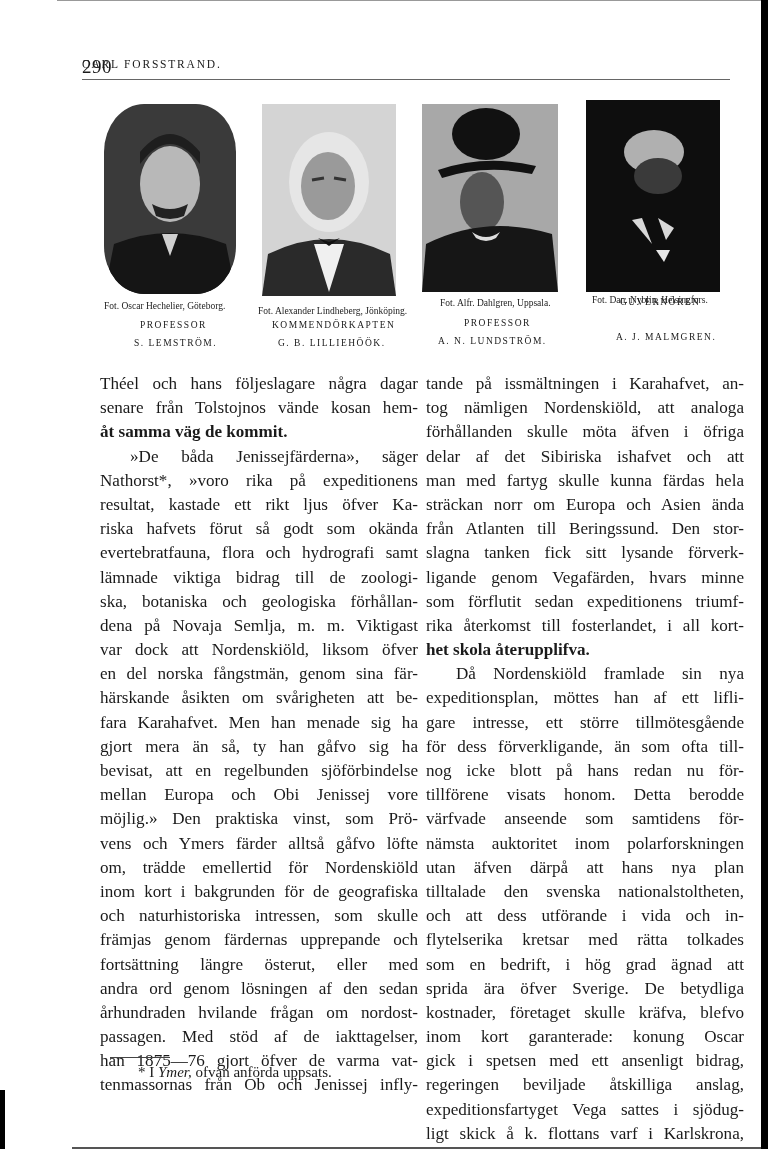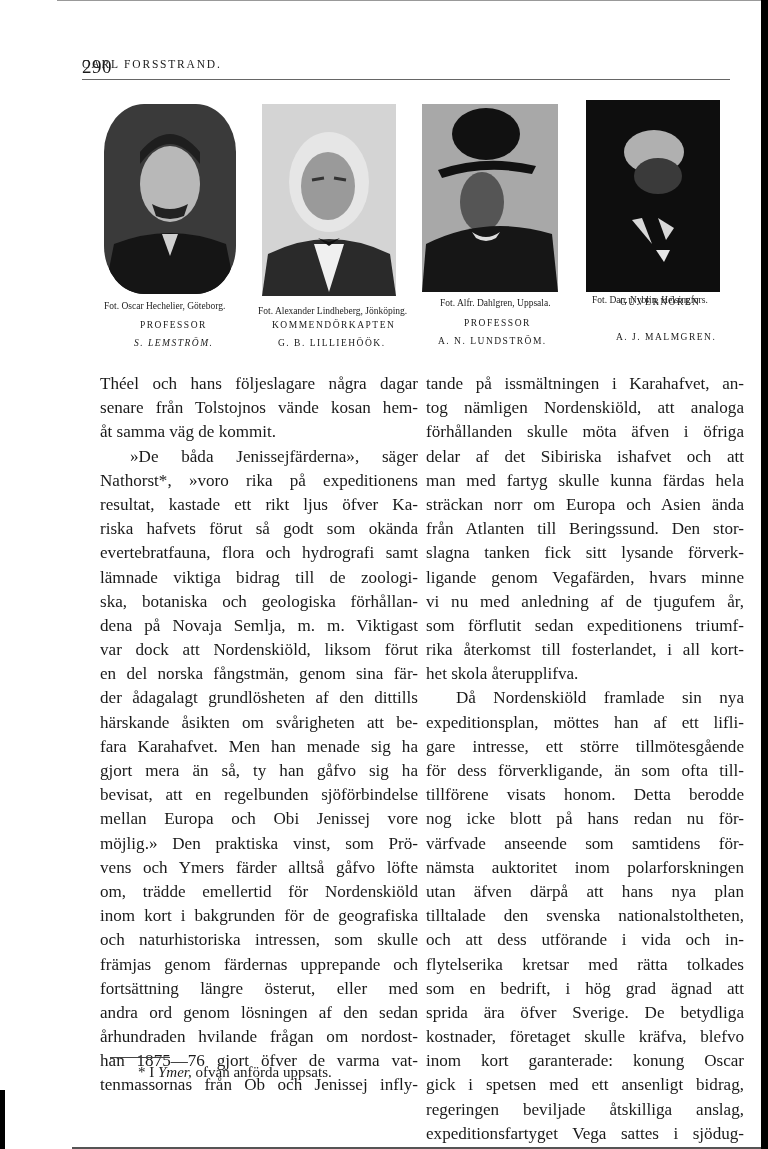--- a/index.html
+++ b/index.html
@@ -22,21 +22,21 @@
   .portrait { position: absolute; text-align: center; }
   .photo { position: absolute; overflow: hidden; }
   .photo svg { width: 100%; height: 100%; display: block; }
   .credit { position: absolute; font-size: 9.5px; white-space: nowrap; color: #222; }
   .title-line { position: absolute; font-size: 9.5px; letter-spacing: 1.5px; white-space: nowrap; }
 
   .col { position: absolute; top: 372px; width: 318px; font-size: 17.1px; line-height: 24.2px; }
   .col-left { left: 100px; }
   .col-right { left: 426px; }
   .line { display: block; text-align: justify; text-align-last: justify; white-space: nowrap; height: 24.2px; }
-  .line.last { text-align-last: left; }
+  .line.last { text-align-last: left; font-weight: bold; }
   .line.indent { padding-left: 30px; }
   .col .line { word-spacing: 0px; }
 
   .fn-rule { position: absolute; left: 110px; top: 1057px; width: 60px; height: 1px; background: #444; }
   .footnote { position: absolute; left: 138px; top: 1064px; font-size: 15px; }
   .footnote i { font-style: italic; }
 </style>
 </head>
 <body>
 
@@ -59,21 +59,21 @@
         <rect width="132" height="190" fill="#3a3a3a"></rect>
         <ellipse cx="66" cy="80" rx="30" ry="38" fill="#b8b8b8"></ellipse>
         <path d="M36 60 Q66 20 96 60 L96 48 Q66 12 36 48Z" fill="#1e1e1e"></path>
         <path d="M48 100 Q66 110 84 100 L80 112 Q66 118 52 112Z" fill="#222"></path>
         <path d="M0 190 L10 140 Q66 118 122 140 L132 190Z" fill="#151515"></path>
         <path d="M58 130 L66 152 L74 130Z" fill="#d0d0d0"></path>
       </svg>
     </div>
     <span class="credit" style="left:12px; top:203px;">Fot. Oscar Hechelier, Göteborg.</span>
     <span class="title-line" style="left:48px; top:222px;">PROFESSOR</span>
-    <span class="title-line" style="left:42px; top:240px;font-style:italic;">S. LEMSTRÖM.</span>
+    <span class="title-line" style="left:42px; top:240px;">S. LEMSTRÖM.</span>
   </div>
 
   <div class="portrait">
     <div class="photo" style="left:170px; top:6px; width:134px; height:192px;">
       <svg viewBox="0 0 134 192">
         <rect width="134" height="192" fill="#d4d4d4"></rect>
         <ellipse cx="67" cy="78" rx="40" ry="50" fill="#e6e6e6"></ellipse>
         <ellipse cx="66" cy="82" rx="27" ry="34" fill="#9a9a9a"></ellipse>
         <path d="M50 76 L62 74 M72 74 L84 76" stroke="#333" stroke-width="3"></path>
         <path d="M0 192 L6 150 Q67 120 128 150 L134 192Z" fill="#2a2a2a"></path>
@@ -124,61 +124,60 @@
   <span class="line">senare från Tolstojnos vände kosan hem-</span>
   <span class="line last">åt samma väg de kommit.</span>
   <span class="line indent">»De båda Jenissejfärderna», säger</span>
   <span class="line">Nathorst*, »voro rika på expeditionens</span>
   <span class="line">resultat, kastade ett rikt ljus öfver Ka-</span>
   <span class="line">riska hafvets förut så godt som okända</span>
   <span class="line">evertebratfauna, flora och hydrografi samt</span>
   <span class="line">lämnade viktiga bidrag till de zoologi-</span>
   <span class="line">ska, botaniska och geologiska förhållan-</span>
   <span class="line">dena på Novaja Semlja, m. m. Viktigast</span>
-  <span class="line">var dock att Nordenskiöld, liksom förut</span>
+  <span class="line">var dock att Nordenskiöld, liksom öfver</span>
   <span class="line">en del norska fångstmän, genom sina fär-</span>
-  <span class="line">der ådagalagt grundlösheten af den dittills</span>
   <span class="line">härskande åsikten om svårigheten att be-</span>
   <span class="line">fara Karahafvet. Men han menade sig ha</span>
   <span class="line">gjort mera än så, ty han gåfvo sig ha</span>
   <span class="line">bevisat, att en regelbunden sjöförbindelse</span>
   <span class="line">mellan Europa och Obi Jenissej vore</span>
   <span class="line">möjlig.» Den praktiska vinst, som Prö-</span>
   <span class="line">vens och Ymers färder alltså gåfvo löfte</span>
   <span class="line">om, trädde emellertid för Nordenskiöld</span>
   <span class="line">inom kort i bakgrunden för de geografiska</span>
   <span class="line">och naturhistoriska intressen, som skulle</span>
   <span class="line">främjas genom färdernas upprepande och</span>
   <span class="line">fortsättning längre österut, eller med</span>
   <span class="line">andra ord genom lösningen af den sedan</span>
   <span class="line">århundraden hvilande frågan om nordost-</span>
+  <span class="line">passagen. Med stöd af de iakttagelser,</span>
   <span class="line">han 1875—76 gjort öfver de varma vat-</span>
   <span class="line">tenmassornas från Ob och Jenissej infly-</span>
 </div>
 
 <div class="col col-right">
   <span class="line">tande på issmältningen i Karahafvet, an-</span>
   <span class="line">tog nämligen Nordenskiöld, att analoga</span>
   <span class="line">förhållanden skulle möta äfven i öfriga</span>
   <span class="line">delar af det Sibiriska ishafvet och att</span>
   <span class="line">man med fartyg skulle kunna färdas hela</span>
   <span class="line">sträckan norr om Europa och Asien ända</span>
   <span class="line">från Atlanten till Beringssund. Den stor-</span>
   <span class="line">slagna tanken fick sitt lysande förverk-</span>
   <span class="line">ligande genom Vegafärden, hvars minne</span>
-  <span class="line">vi nu med anledning af de tjugufem år,</span>
   <span class="line">som förflutit sedan expeditionens triumf-</span>
   <span class="line">rika återkomst till fosterlandet, i all kort-</span>
   <span class="line last">het skola återupplifva.</span>
   <span class="line indent">Då Nordenskiöld framlade sin nya</span>
   <span class="line">expeditionsplan, möttes han af ett lifli-</span>
   <span class="line">gare intresse, ett större tillmötesgående</span>
   <span class="line">för dess förverkligande, än som ofta till-</span>
+  <span class="line">nog icke blott på hans redan nu för-</span>
   <span class="line">tillförene visats honom. Detta berodde</span>
-  <span class="line">nog icke blott på hans redan nu för-</span>
   <span class="line">värfvade anseende som samtidens för-</span>
   <span class="line">nämsta auktoritet inom polarforskningen</span>
   <span class="line">utan äfven därpå att hans nya plan</span>
   <span class="line">tilltalade den svenska nationalstoltheten,</span>
   <span class="line">och att dess utförande i vida och in-</span>
   <span class="line">flytelserika kretsar med rätta tolkades</span>
   <span class="line">som en bedrift, i hög grad ägnad att</span>
   <span class="line">sprida ära öfver Sverige. De betydliga</span>
   <span class="line">kostnader, företaget skulle kräfva, blefvo</span>
   <span class="line">inom kort garanterade: konung Oscar</span>

